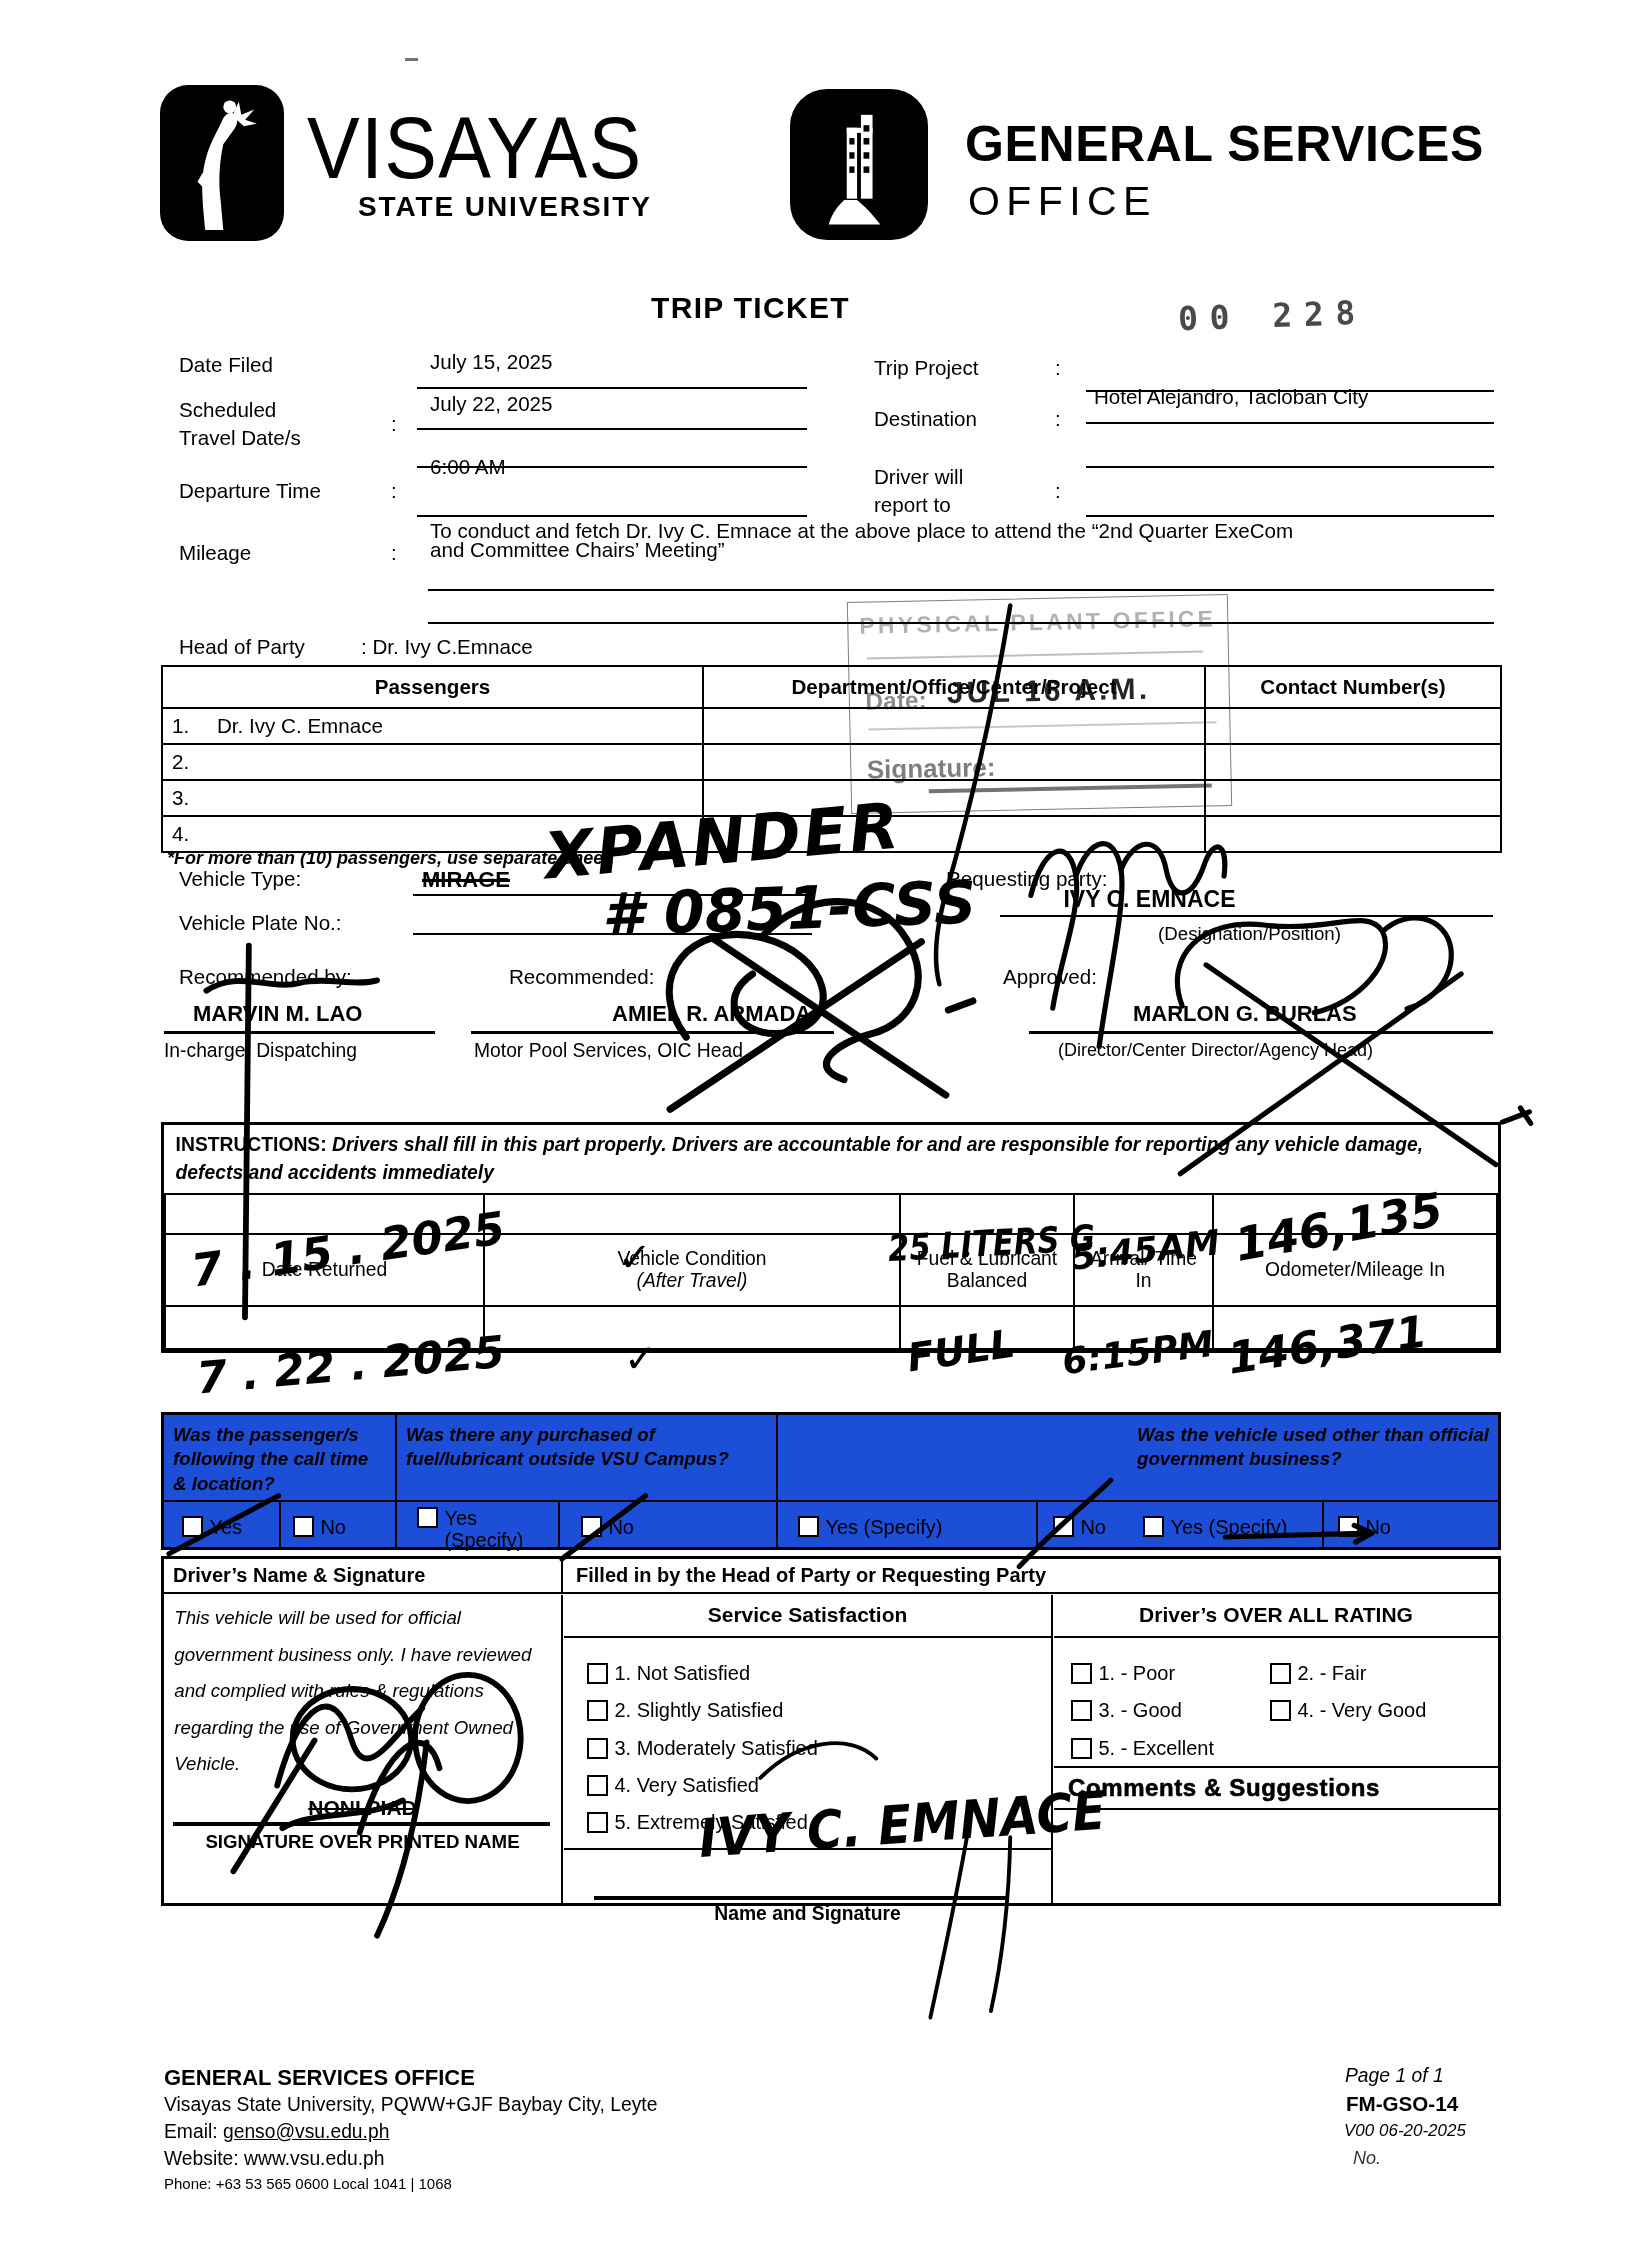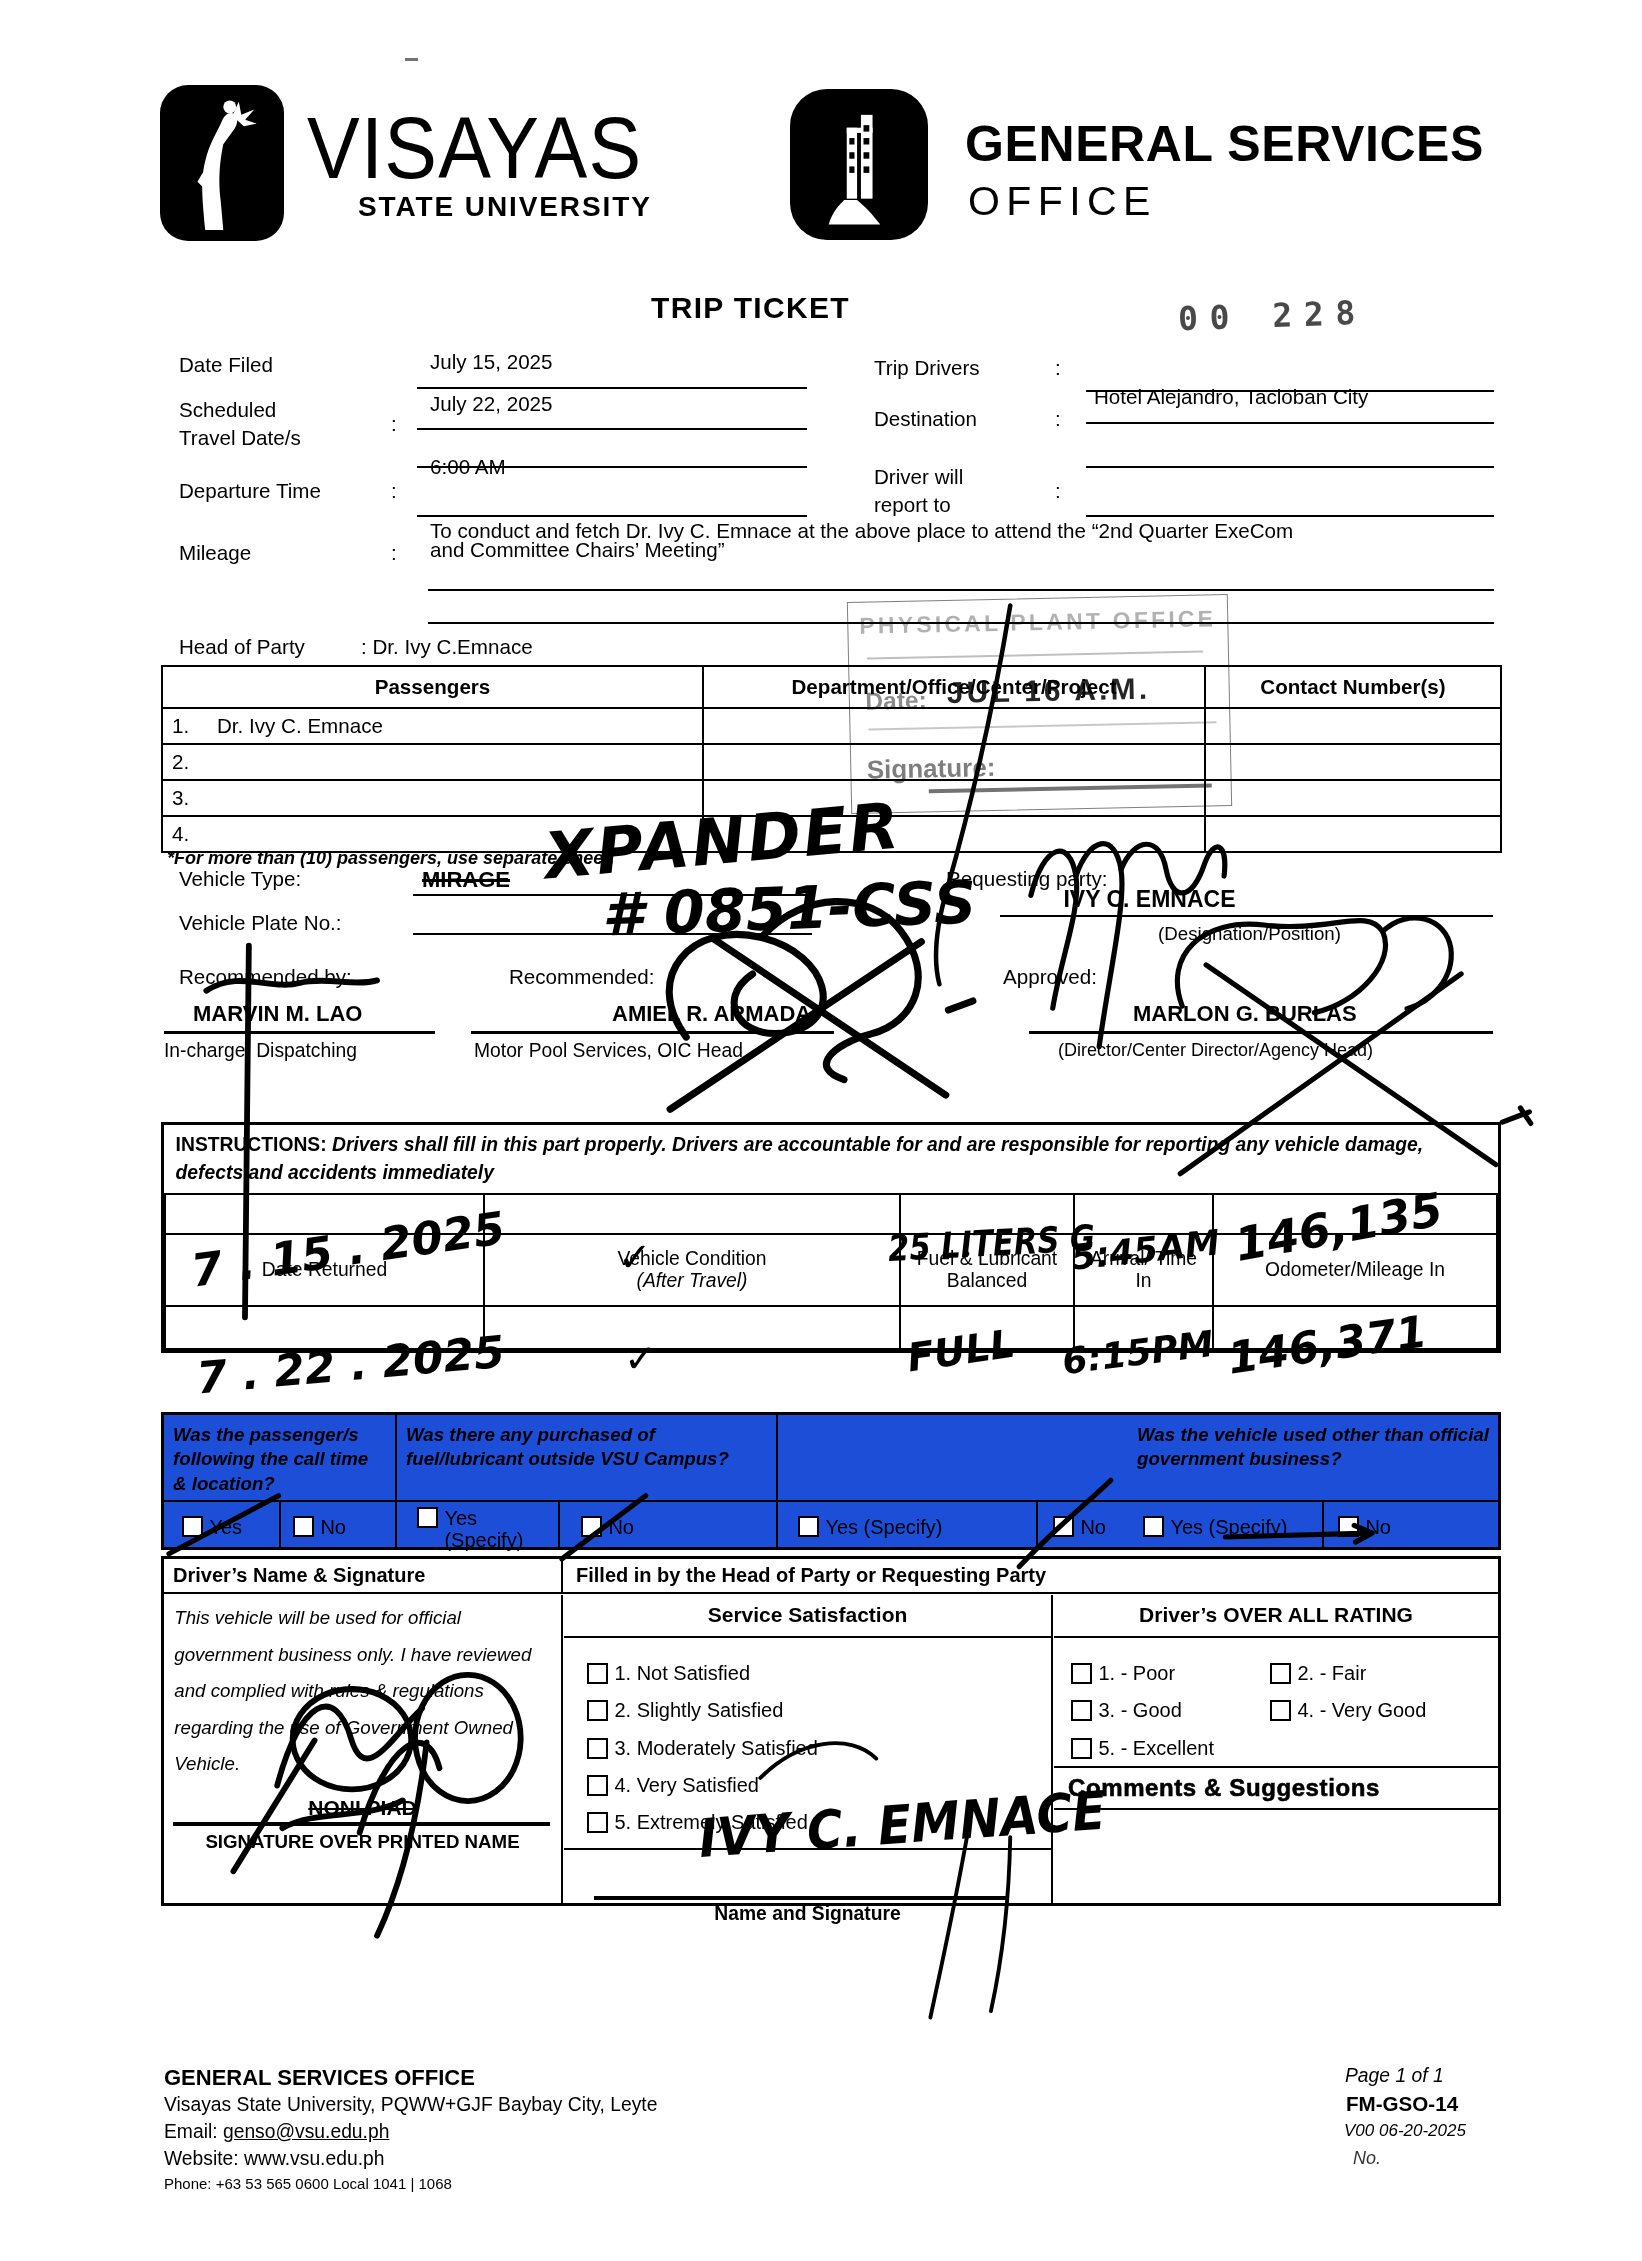--- a/index.html
+++ b/index.html
@@ -61,21 +61,21 @@
 <div class="abs b" style="left:965px;top:115px;font-size:50px;letter-spacing:0.6px">GENERAL SERVICES</div>
 <div class="abs" style="left:968px;top:178px;font-size:41px;letter-spacing:6.4px">OFFICE</div>
 
 <div class="abs b ctr" style="left:0;top:291px;width:1501px;font-size:30px;letter-spacing:1.3px">TRIP TICKET</div>
 <div class="abs" style="left:1178px;top:296px;font-family:'DejaVu Sans Mono',monospace;font-weight:bold;font-size:33px;letter-spacing:11.6px;color:#1c1c1c;opacity:.8;transform:rotate(-2deg)">00 228</div>
 
 <div class="abs lbl" style="left:179px;top:353px">Date Filed</div>
 <div class="abs val" style="left:430px;top:350px">July 15, 2025</div>
 <div class="ln" style="left:417px;top:387px;width:390px"></div>
 
-<div class="abs lbl" style="left:874px;top:356px">Trip Drivers</div>
+<div class="abs lbl" style="left:874px;top:356px">Trip Project</div>
 <div class="abs lbl" style="left:1055px;top:356px">:</div>
 <div class="ln" style="left:1086px;top:390px;width:408px"></div>
 
 <div class="abs lbl" style="left:179px;top:398px">Scheduled</div>
 <div class="abs lbl" style="left:179px;top:426px">Travel Date/s</div>
 <div class="abs lbl" style="left:391px;top:412px">:</div>
 <div class="abs val" style="left:430px;top:392px">July 22, 2025</div>
 <div class="ln" style="left:417px;top:428px;width:390px"></div>
 <div class="ln" style="left:417px;top:466px;width:390px"></div>
 

